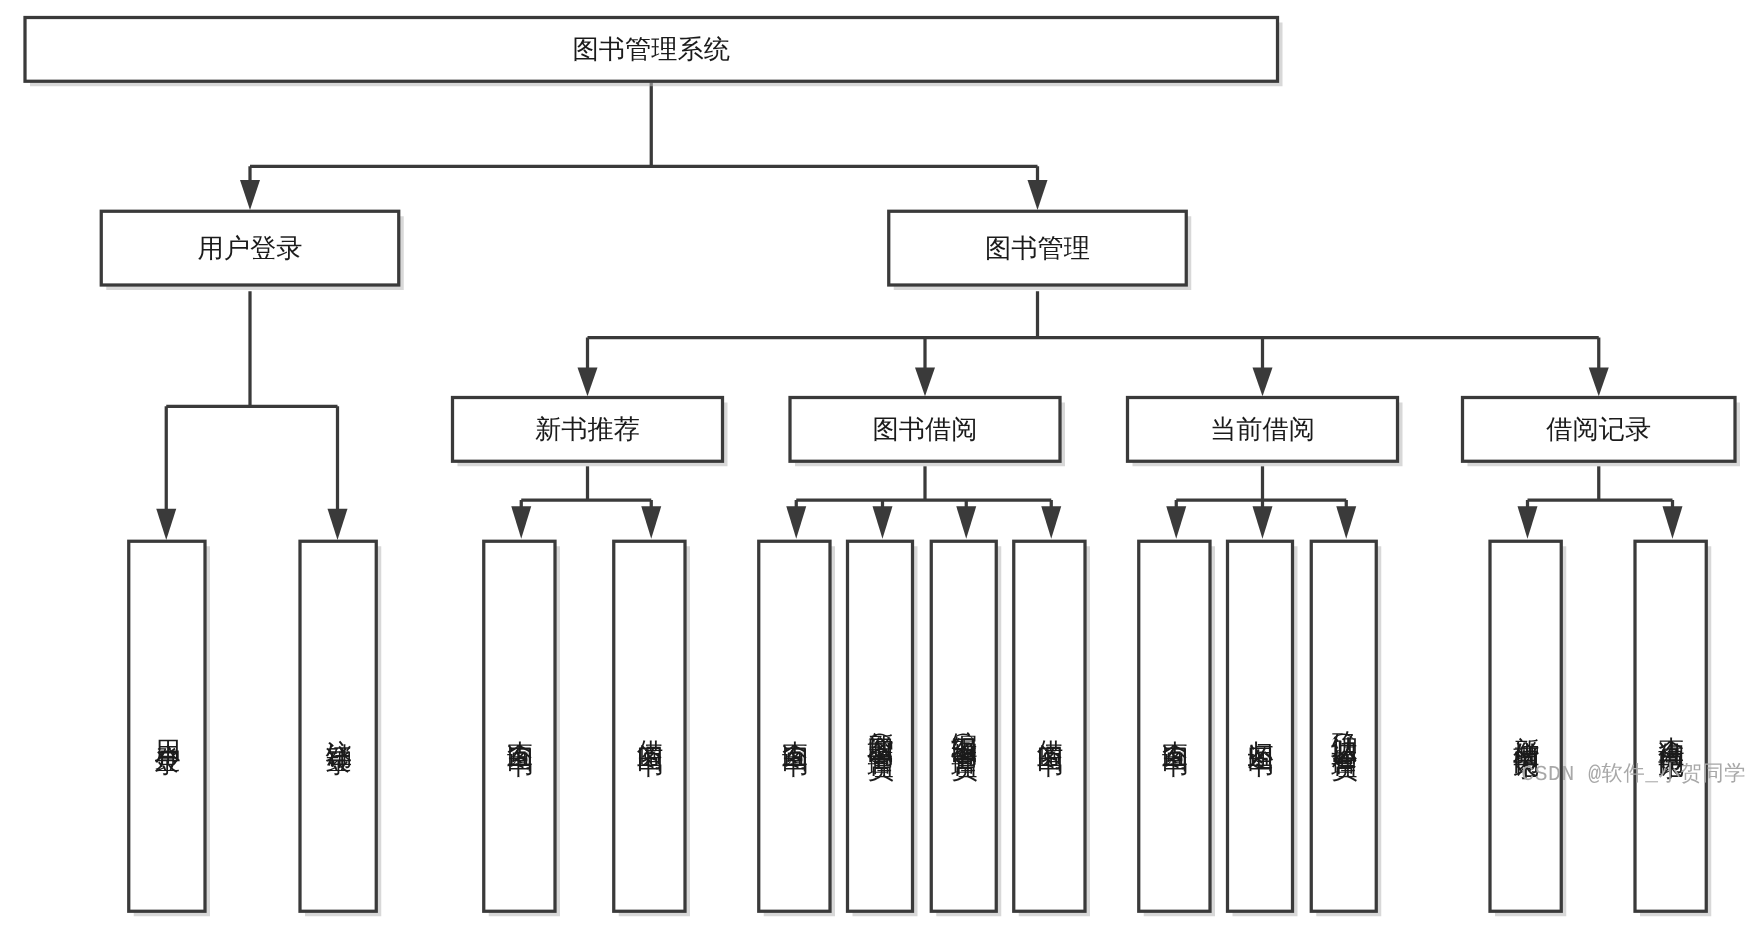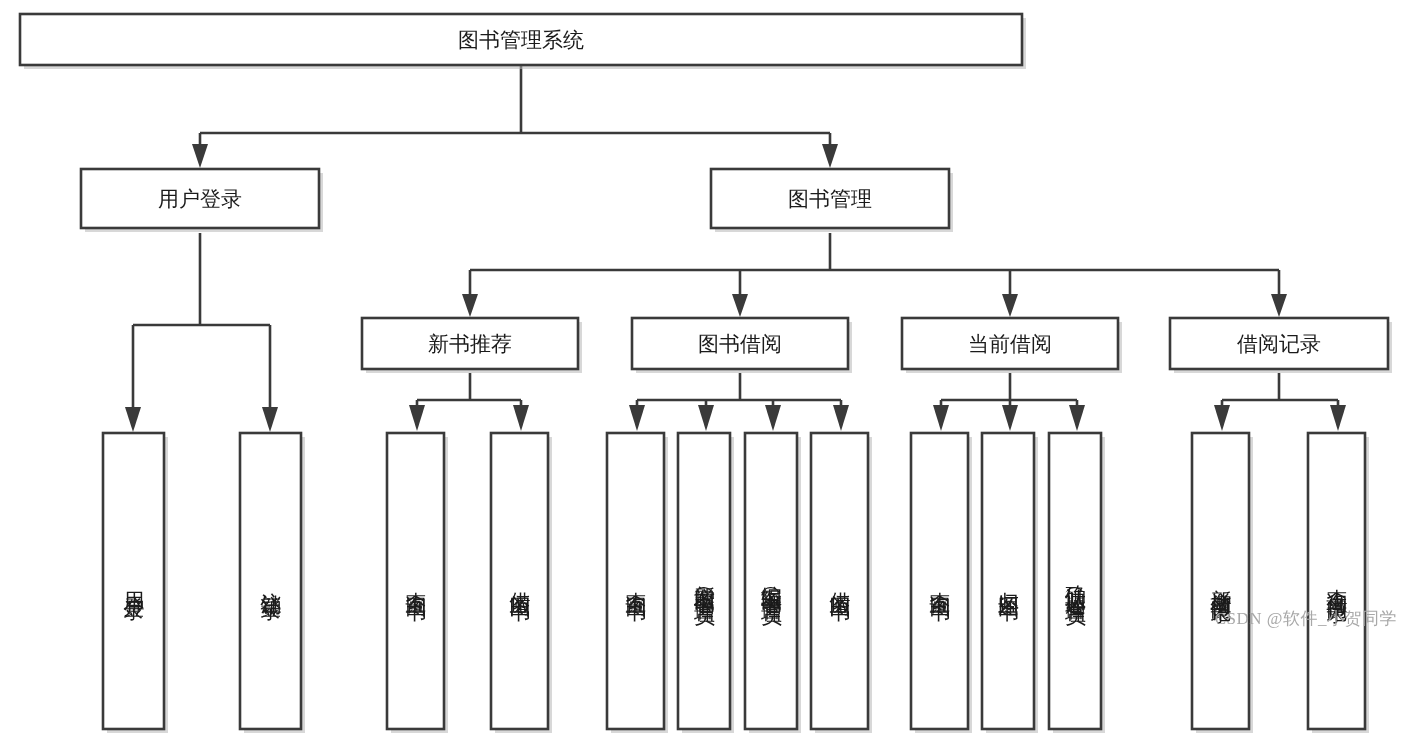--- a/index.html
+++ b/index.html
@@ -65,21 +65,21 @@
     color: #1b1b1b;
     letter-spacing: 3px;
     line-height: 1;
     white-space: nowrap;
     pointer-events: none;
   }
   .watermark {
     position: absolute;
     right: 8px;
     bottom: 6px;
-    font-family: Liberation Serif, serif;
+    font-family: Liberation Mono, monospace;
     font-size: 17px;
     color: #a8a8a8;
     letter-spacing: 0.5px;
     white-space: nowrap;
   }
 </style>
 </head>
 <body>
 
 <div id="diagram-root">

